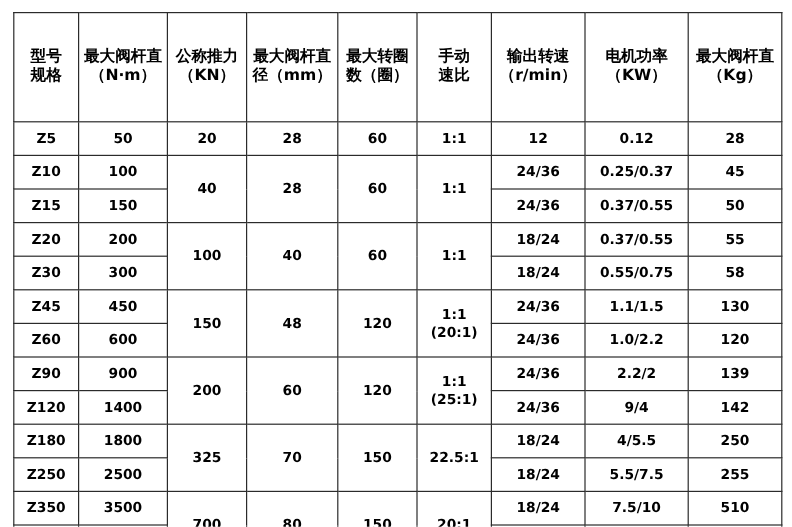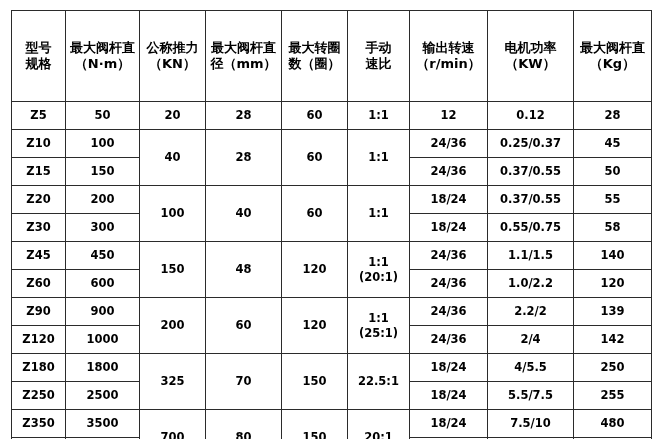--- a/index.html
+++ b/index.html
@@ -197,21 +197,21 @@
         <td>450</td>
         <td rowspan="2">150</td>
         <td rowspan="2">48</td>
         <td rowspan="2">120</td>
         <td rowspan="2" class="two-line">
           <span>1:1</span>
           <span>(20:1)</span>
         </td>
         <td>24/36</td>
         <td>1.1/1.5</td>
-        <td>140</td>
+        <td>130</td>
       </tr>
 
       <tr>
         <td class="model">Z60</td>
         <td>600</td>
         <td>24/36</td>
         <td>1.0/2.2</td>
         <td>120</td>
       </tr>
 
@@ -225,23 +225,23 @@
           <span>1:1</span>
           <span>(25:1)</span>
         </td>
         <td>24/36</td>
         <td>2.2/2</td>
         <td>139</td>
       </tr>
 
       <tr>
         <td class="model">Z120</td>
-        <td>1000</td>
-        <td>24/36</td>
-        <td>2/4</td>
+        <td>1400</td>
+        <td>24/36</td>
+        <td>9/4</td>
         <td>142</td>
       </tr>
 
       <tr>
         <td class="model">Z180</td>
         <td>1800</td>
         <td rowspan="2">325</td>
         <td rowspan="2">70</td>
         <td rowspan="2">150</td>
         <td rowspan="2">22.5:1</td>
@@ -260,21 +260,21 @@
 
       <tr>
         <td class="model">Z350</td>
         <td>3500</td>
         <td rowspan="2">700</td>
         <td rowspan="2">80</td>
         <td rowspan="2">150</td>
         <td rowspan="2">20:1</td>
         <td>18/24</td>
         <td>7.5/10</td>
-        <td>480</td>
+        <td>510</td>
       </tr>
 
       <tr>
         <td class="model">Z500</td>
         <td>5000</td>
         <td>18/24</td>
         <td>10/15</td>
         <td>350</td>
       </tr>
 

